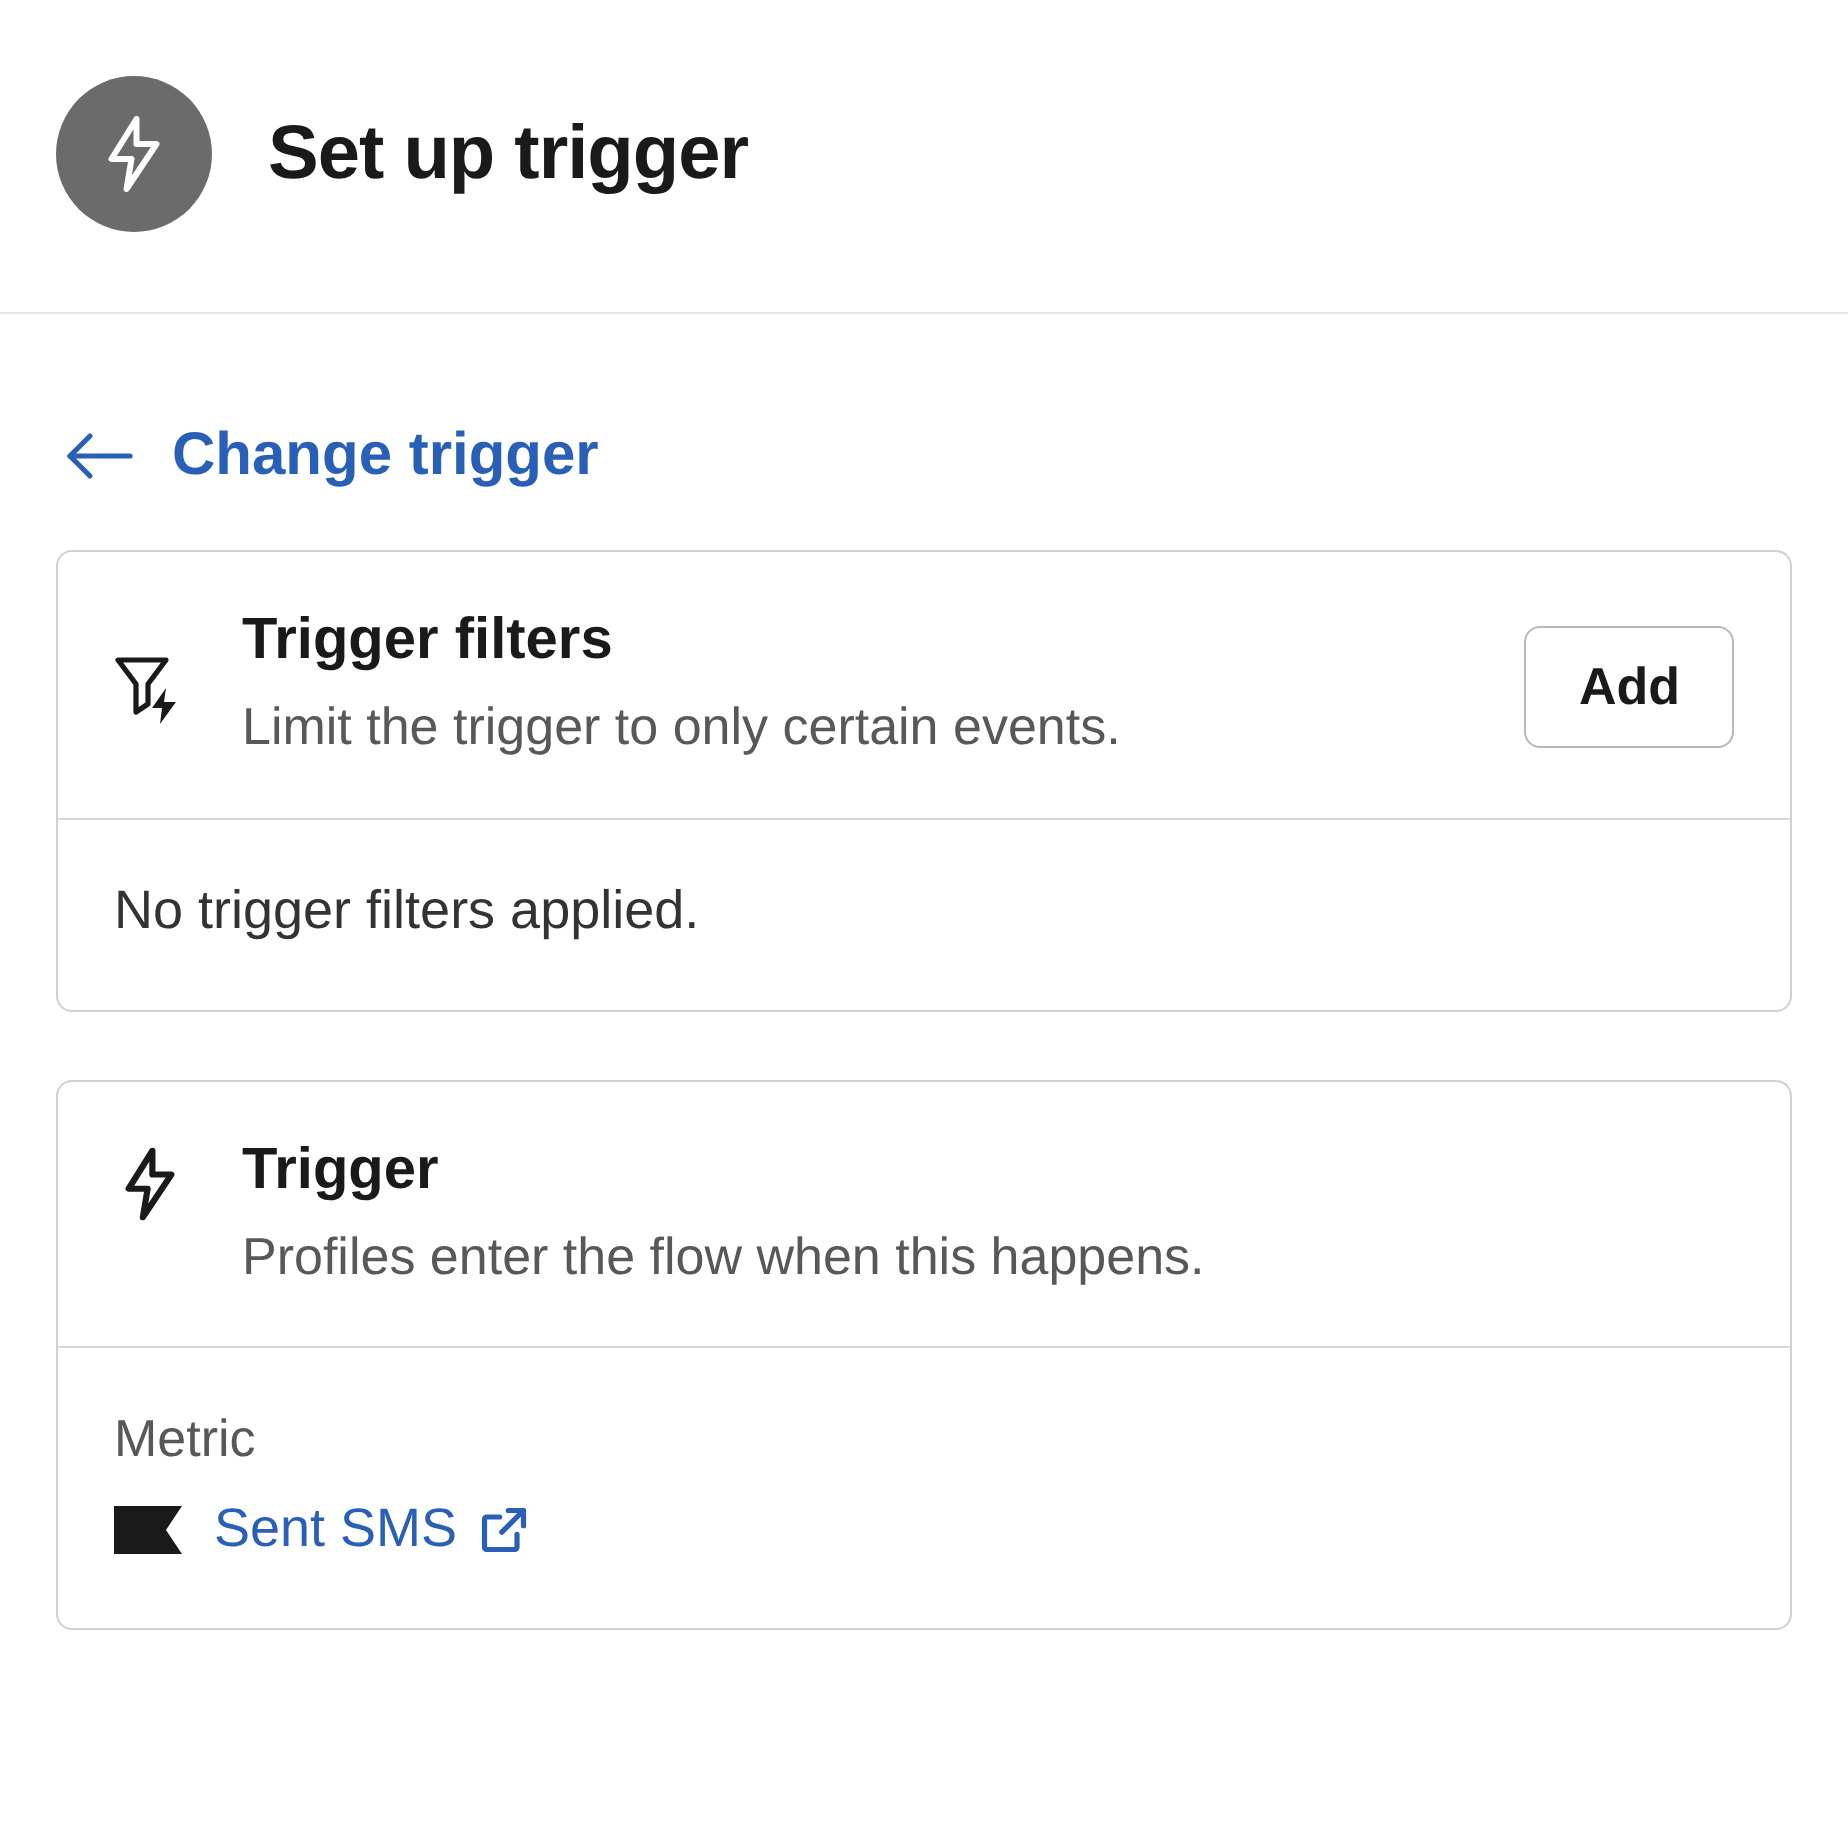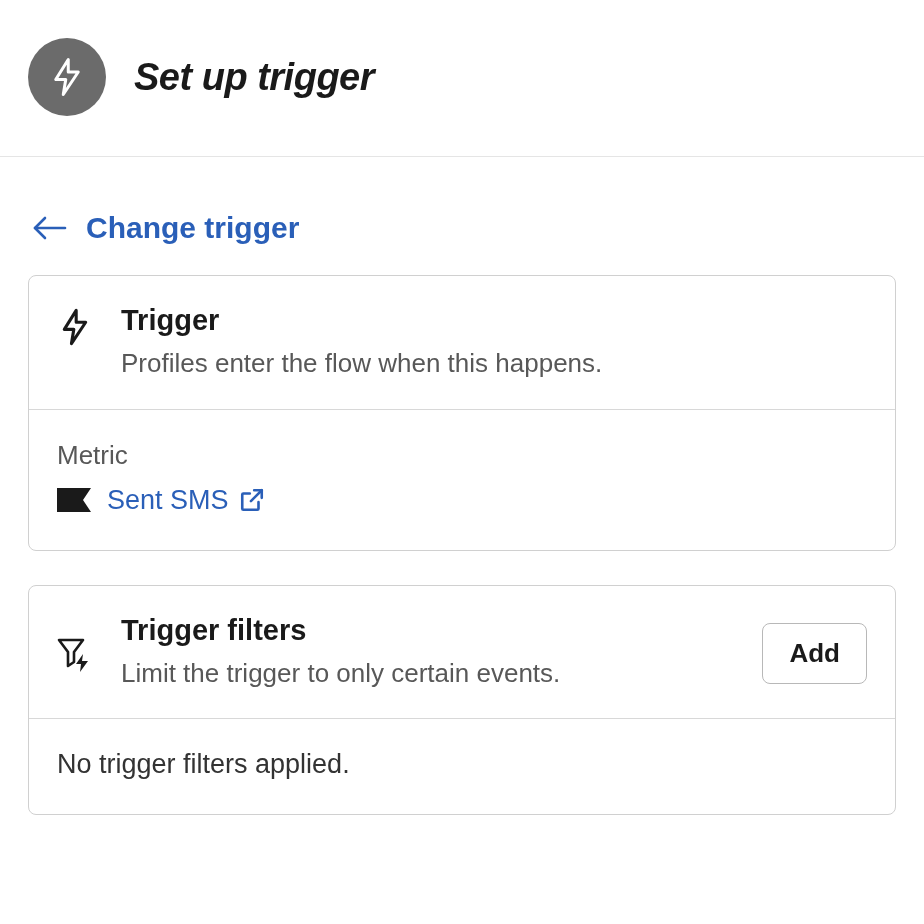--- a/index.html
+++ b/index.html
@@ -13,21 +13,20 @@
       width: 924px;
       height: 924px;
       color: #1a1a1a;
     }
     .header {
       display: flex;
       align-items: center;
       padding: 38px 28px 40px 28px;
       border-bottom: 1px solid #e5e5e5;
       gap: 28px;
-      font-style: italic;
     }
     .header-icon-circle {
       width: 78px;
       height: 78px;
       border-radius: 50%;
       background: #6b6b6b;
       display: flex;
       align-items: center;
       justify-content: center;
       flex-shrink: 0;
@@ -149,20 +148,39 @@
 
 <div class="content">
 
   <a class="change-trigger-link">
     <svg width="36" height="32" viewBox="0 0 36 24" fill="none" stroke="#2a5fb8" stroke-width="2.6" stroke-linecap="round" stroke-linejoin="round">
       <line x1="33" y1="12" x2="3" y2="12"></line>
       <polyline points="13,2 3,12 13,22"></polyline>
     </svg>
     <span>Change trigger</span>
   </a>
+
+  <div class="card">
+    <div class="card-header with-action">
+      <div class="card-header-icon">
+        <svg width="36" height="38" viewBox="0 0 36 38" fill="none" stroke="#1a1a1a" stroke-width="2.6" stroke-linecap="round" stroke-linejoin="round">
+          <polygon points="2,4 26,4 17,16 17,26 11,30 11,16"></polygon>
+          <polygon points="26,18 19,28 24,28 23,36 31,25 25,25" fill="#1a1a1a" stroke="none"></polygon>
+        </svg>
+      </div>
+      <div class="card-header-text">
+        <div class="card-title">Trigger filters</div>
+        <div class="card-subtitle">Limit the trigger to only certain events.</div>
+      </div>
+      <button class="add-button">Add</button>
+    </div>
+    <div class="card-body">
+      <div class="empty-text">No trigger filters applied.</div>
+    </div>
+  </div>
 
   <div class="card">
     <div class="card-header">
       <div class="card-header-icon">
         <svg width="30" height="38" viewBox="0 0 24 32" fill="none" stroke="#1a1a1a" stroke-width="2.6" stroke-linecap="round" stroke-linejoin="round">
           <polygon points="13,2 3,18 11,18 9,30 21,12 13,12"></polygon>
         </svg>
       </div>
       <div class="card-header-text">
         <div class="card-title">Trigger</div>
@@ -180,32 +198,13 @@
           <svg width="26" height="26" viewBox="0 0 24 24" fill="none" stroke="#2a5fb8" stroke-width="2.4" stroke-linecap="round" stroke-linejoin="round">
             <path d="M14 3 L21 3 L21 10"></path>
             <line x1="21" y1="3" x2="11" y2="13"></line>
             <path d="M18 14 V20 A1 1 0 0 1 17 21 H4 A1 1 0 0 1 3 20 V7 A1 1 0 0 1 4 6 H10"></path>
           </svg>
         </a>
       </div>
     </div>
   </div>
 
-  <div class="card">
-    <div class="card-header with-action">
-      <div class="card-header-icon">
-        <svg width="36" height="38" viewBox="0 0 36 38" fill="none" stroke="#1a1a1a" stroke-width="2.6" stroke-linecap="round" stroke-linejoin="round">
-          <polygon points="2,4 26,4 17,16 17,26 11,30 11,16"></polygon>
-          <polygon points="26,18 19,28 24,28 23,36 31,25 25,25" fill="#1a1a1a" stroke="none"></polygon>
-        </svg>
-      </div>
-      <div class="card-header-text">
-        <div class="card-title">Trigger filters</div>
-        <div class="card-subtitle">Limit the trigger to only certain events.</div>
-      </div>
-      <button class="add-button">Add</button>
-    </div>
-    <div class="card-body">
-      <div class="empty-text">No trigger filters applied.</div>
-    </div>
-  </div>
-
 </div>
 
 </body></html>

